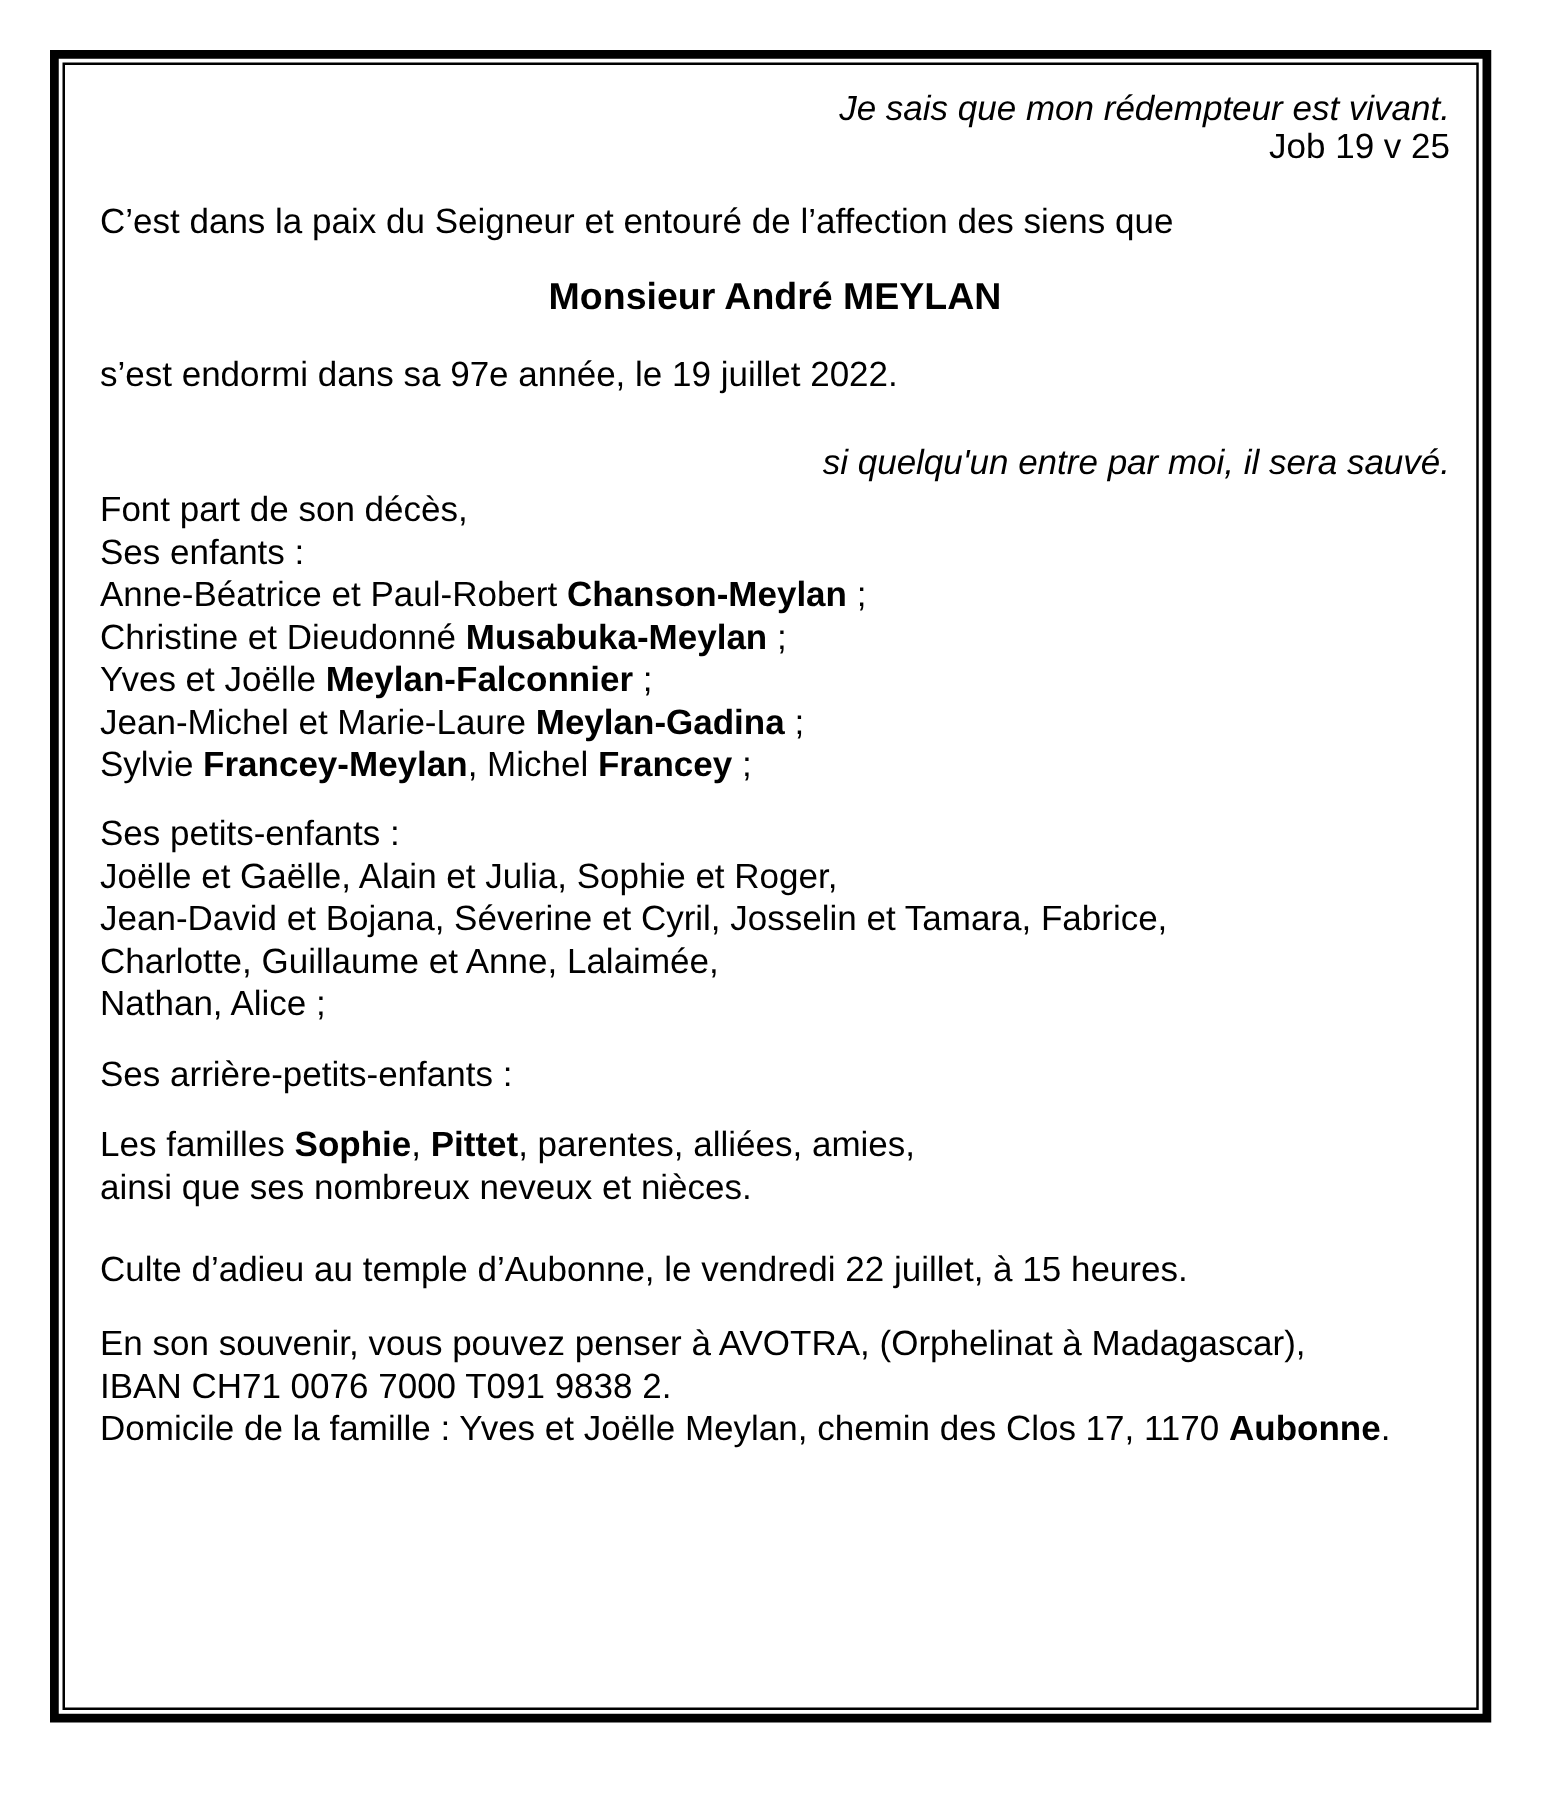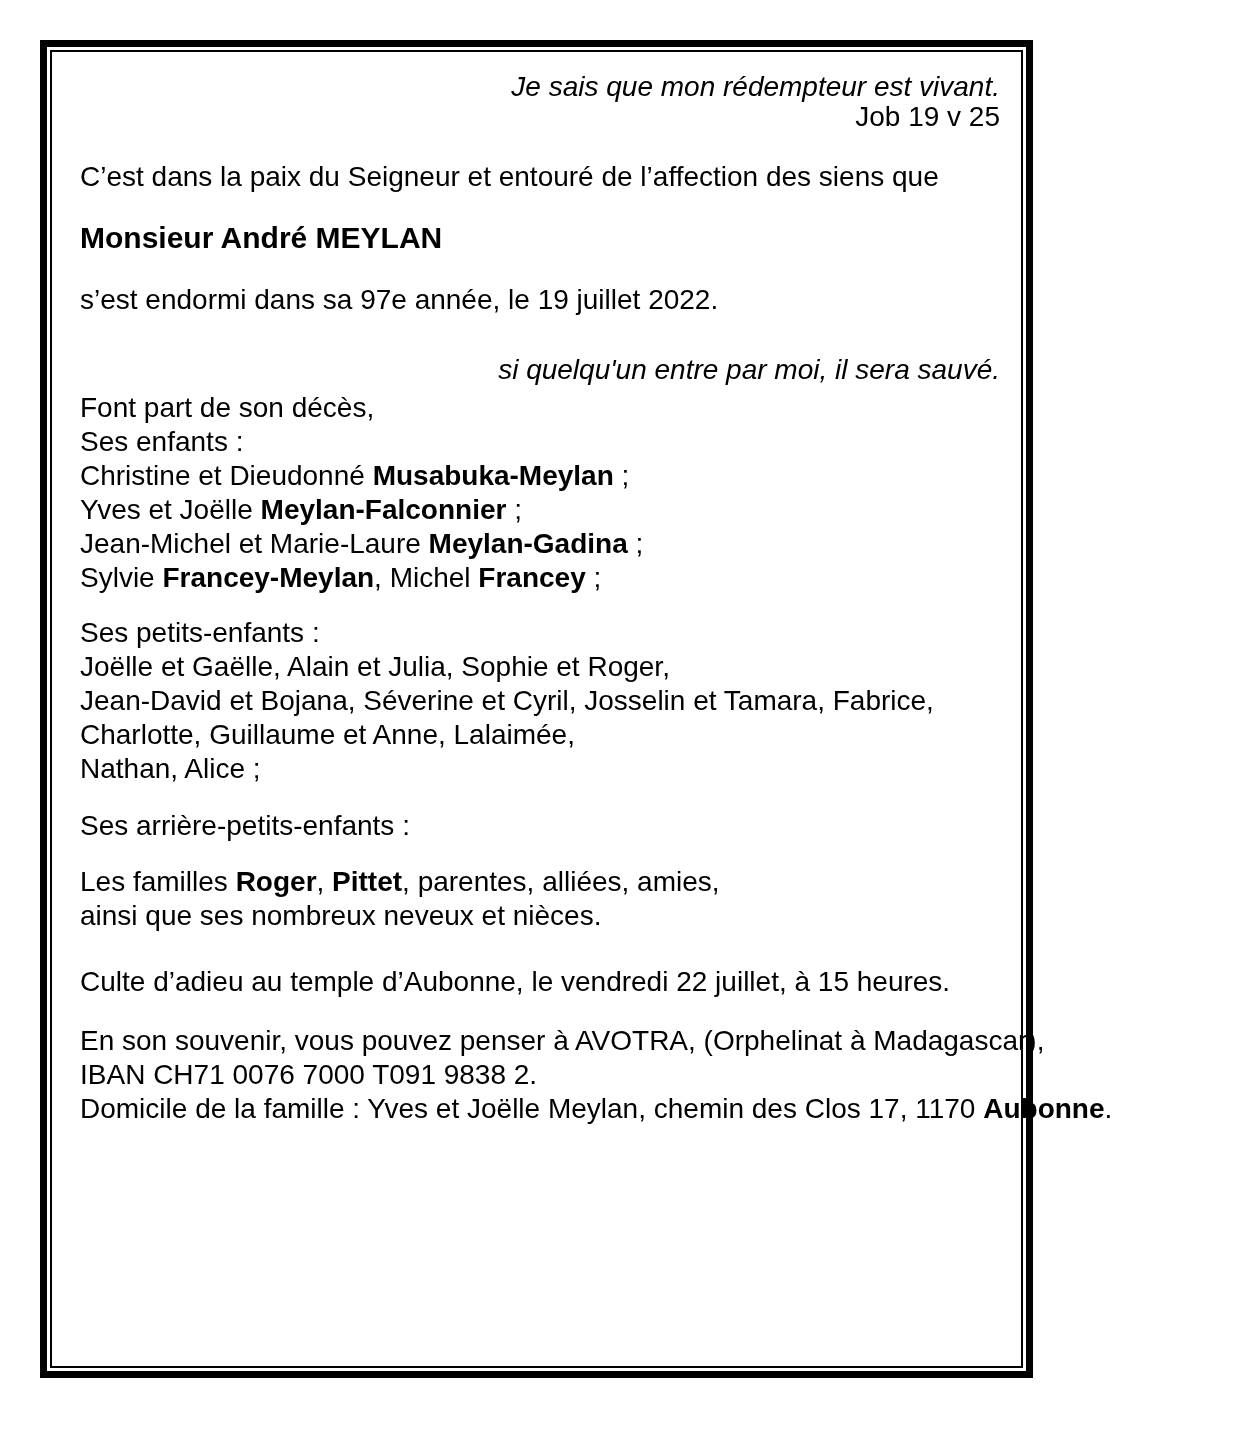--- a/index.html
+++ b/index.html
@@ -12,21 +12,21 @@
     height: 1440px;
     position: relative;
     font-family: "Liberation Sans", sans-serif;
     color: #000000;
     overflow: hidden;
   }
   .frame {
     position: absolute;
     left: 40px;
     top: 40px;
-    width: 993px;
+    width: 1153px;
     height: 1338px;
     border: 7px solid #000000;
     box-sizing: border-box;
     background: #ffffff;
   }
   .frame-inner {
     position: absolute;
     inset: 3px;
     border: 2px solid #000000;
   }
@@ -37,21 +37,21 @@
     box-sizing: border-box;
   }
   .block {
     font-size: 28px;
     line-height: 34px;
   }
   .block.quote { line-height: 30px; }
   .block.title { font-size: 30px; line-height: 34px; }
   .align-left   { text-align: left; }
   .align-right  { text-align: right; }
-  .align-center { }
+  .align-center { text-align: center; }
   .line { white-space: nowrap; }
   .bold   { font-weight: bold; }
   .italic { font-style: italic; }
 </style>
 </head>
 <body>
 
 <div class="frame">
   <div class="frame-inner">
     <div class="card-content">
@@ -67,37 +67,38 @@
         </div>
         <div class="block body align-left" style="margin-top: 28px;">
           <div class="line"><span>s’est endormi dans sa 97e année, le 19 juillet 2022.</span></div>
         </div>
         <div class="block quote align-right" style="margin-top: 38px;">
           <div class="line"><span class="italic">si quelqu'un entre par moi, il sera sauvé.</span></div>
         </div>
         <div class="block body align-left" style="margin-top: 6px;">
           <div class="line"><span>Font part de son décès,</span></div>
           <div class="line"><span>Ses enfants :</span></div>
+          <div class="line"><span>Anne-Béatrice et Paul-Robert </span><span class="bold">Chanson-Meylan</span><span> ;</span></div>
           <div class="line"><span>Christine et Dieudonné </span><span class="bold">Musabuka-Meylan</span><span> ;</span></div>
           <div class="line"><span>Yves et Joëlle </span><span class="bold">Meylan-Falconnier</span><span> ;</span></div>
           <div class="line"><span>Jean-Michel et Marie-Laure </span><span class="bold">Meylan-Gadina</span><span> ;</span></div>
           <div class="line"><span>Sylvie </span><span class="bold">Francey-Meylan</span><span>, Michel </span><span class="bold">Francey</span><span> ;</span></div>
         </div>
         <div class="block body align-left" style="margin-top: 21px;">
           <div class="line"><span>Ses petits-enfants :</span></div>
           <div class="line"><span>Joëlle et Gaëlle, Alain et Julia, Sophie et Roger,</span></div>
           <div class="line"><span>Jean-David et Bojana, Séverine et Cyril, Josselin et Tamara, Fabrice,</span></div>
           <div class="line"><span>Charlotte, Guillaume et Anne, Lalaimée,</span></div>
           <div class="line"><span>Nathan, Alice ;</span></div>
         </div>
         <div class="block body align-left" style="margin-top: 23px;">
           <div class="line"><span>Ses arrière-petits-enfants :</span></div>
         </div>
         <div class="block body align-left" style="margin-top: 22px;">
-          <div class="line"><span>Les familles </span><span class="bold">Roger</span><span>, </span><span class="bold">Pittet</span><span>, parentes, alliées, amies,</span></div>
+          <div class="line"><span>Les familles </span><span class="bold">Sophie</span><span>, </span><span class="bold">Pittet</span><span>, parentes, alliées, amies,</span></div>
           <div class="line"><span>ainsi que ses nombreux neveux et nièces.</span></div>
         </div>
         <div class="block body align-left" style="margin-top: 32px;">
           <div class="line"><span>Culte d’adieu au temple d’Aubonne, le vendredi 22 juillet, à 15 heures.</span></div>
         </div>
         <div class="block body align-left" style="margin-top: 25px;">
           <div class="line"><span>En son souvenir, vous pouvez penser à AVOTRA, (Orphelinat à Madagascar),</span></div>
           <div class="line"><span>IBAN CH71 0076 7000 T091 9838 2.</span></div>
           <div class="line"><span>Domicile de la famille : Yves et Joëlle Meylan, chemin des Clos 17, 1170 </span><span class="bold">Aubonne</span><span>.</span></div>
         </div>

